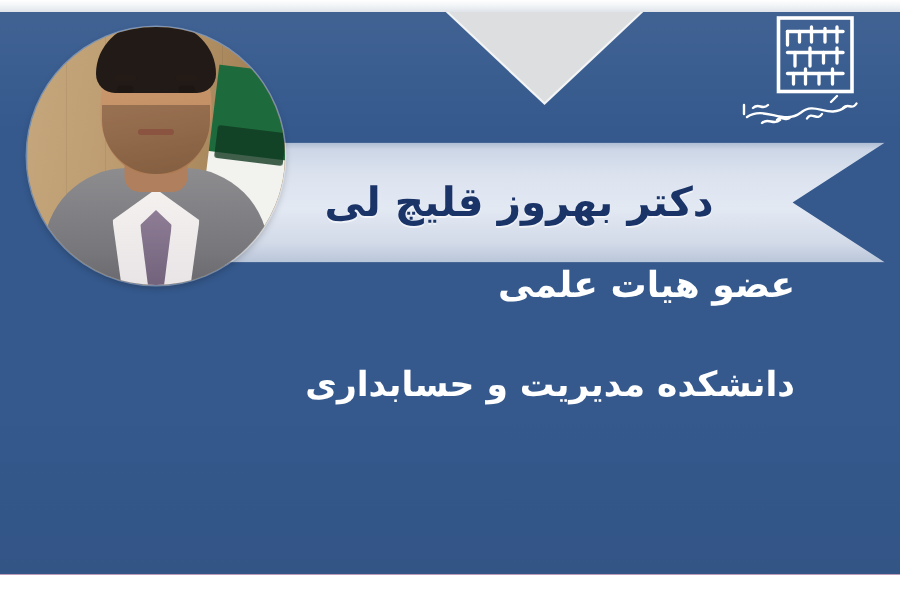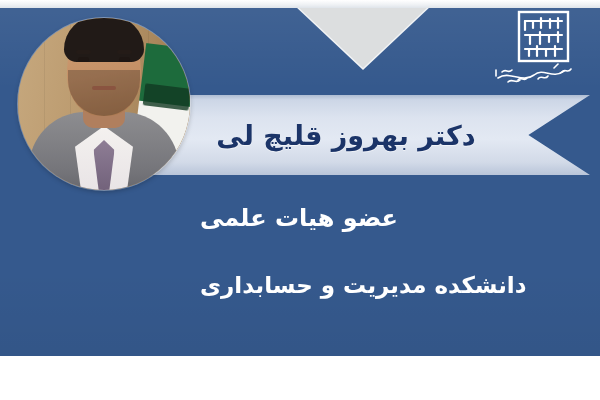--- a/index.html
+++ b/index.html
@@ -8,21 +8,21 @@
     padding: 0;
     background: #ffffff;
   }
   body {
     font-family: "DejaVu Sans", "Liberation Sans", sans-serif;
   }
 
   .card {
     position: relative;
     width: 600px;
-    height: 356px;
+    height: 400px;
     overflow: hidden;
     background: #be185d;
   }
 
   
   .top-strip {
     position: absolute;
     left: 0;
     top: 0;
     width: 600px;
@@ -120,24 +120,24 @@
     letter-spacing: 0px;
     direction: rtl;
     white-space: nowrap;
     text-shadow: 0 1px 0 rgba(255,255,255,0.55);
   }
 
   
   .subtitle-block {
     position: absolute;
     left: 200px;
-    top: 202px;
+    top: 174px;
     width: 330px;
     z-index: 4;
-    text-align: left;
+    text-align: right;
     direction: rtl;
   }
   .subtitle-line {
     color: #ffffff;
     font-family: "DejaVu Sans", "Liberation Sans", sans-serif;
     font-weight: bold;
     white-space: nowrap;
   }
   .subtitle-line-1 { font-size: 24px; line-height: 1.34; }
   .subtitle-line-2 { font-size: 23px; line-height: 1.34; margin-top: 36px; }

